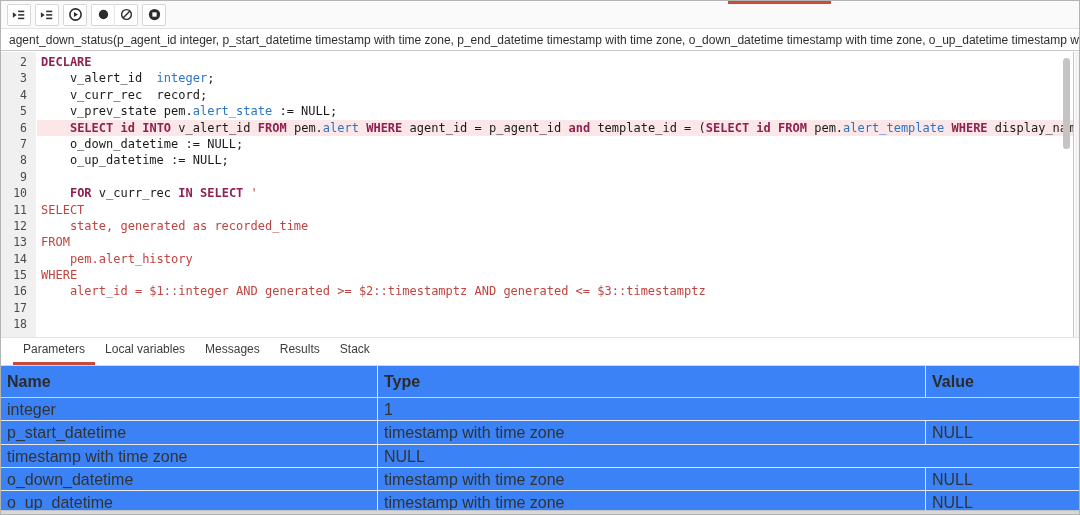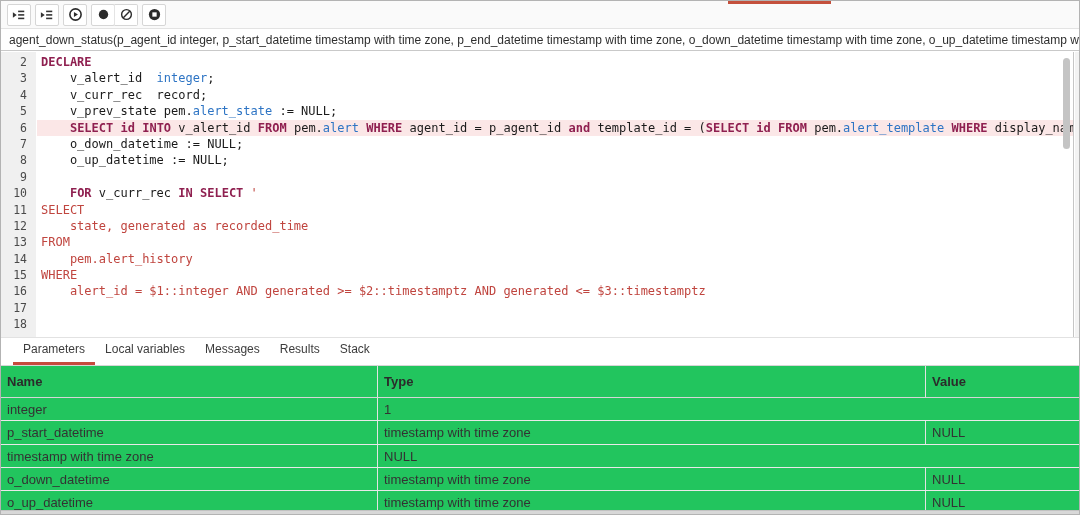--- a/index.html
+++ b/index.html
@@ -37,21 +37,21 @@
   .st{color:var(--st)}
   .vscroll-thumb{position:absolute;left:1062px;top:57px;width:7px;height:91px;background:#c4c4c4;border-radius:4px}
 
   
   .tabbar{position:absolute;top:336px;left:0;width:100%;height:28px;background:#fff;border-top:1px solid #e2e2e2;
     display:flex;align-items:flex-end;padding-left:12px}
   .tab{font-size:12px;color:#3c3c3c;line-height:25px;padding:0 10px;border-bottom:3px solid transparent;cursor:pointer}
   .tab.active{border-bottom-color:var(--accent)}
 
   
-  .ptable{position:absolute;top:364px;left:0;width:100%;bottom:4px;background:#22c55e;font-size:13px;color:#333;overflow:hidden}
+  .ptable{position:absolute;top:364px;left:0;width:100%;bottom:4px;background:#3b82f6;font-size:16px;color:#333;overflow:hidden}
   .trow{display:grid;grid-template-columns:377px 548px 1fr;border-bottom:1px solid #e9e9e9}
   .trow.head{height:33px;line-height:32px;font-weight:bold;color:#2b2b2b;border-top:1px solid #d6d6d6;border-bottom:1px solid #d6d6d6}
   .trow.body{height:23.3px;line-height:23px}
   .tcell{padding-left:6px;white-space:nowrap;overflow:hidden;border-right:1px solid #e3e3e3}
   .tcell:last-child{border-right:none}
 
   .bottom-strip{position:absolute;left:0;bottom:0;width:100%;height:4px;background:#d8d8d8;border-top:1px solid #c2c2c2}
 </style>
 </head>
 <body>

